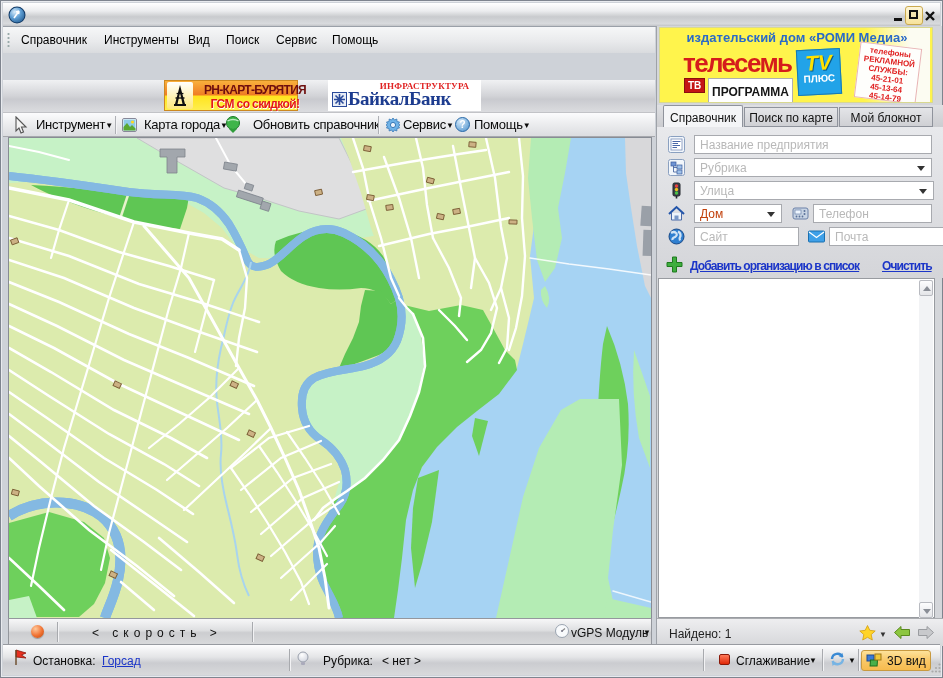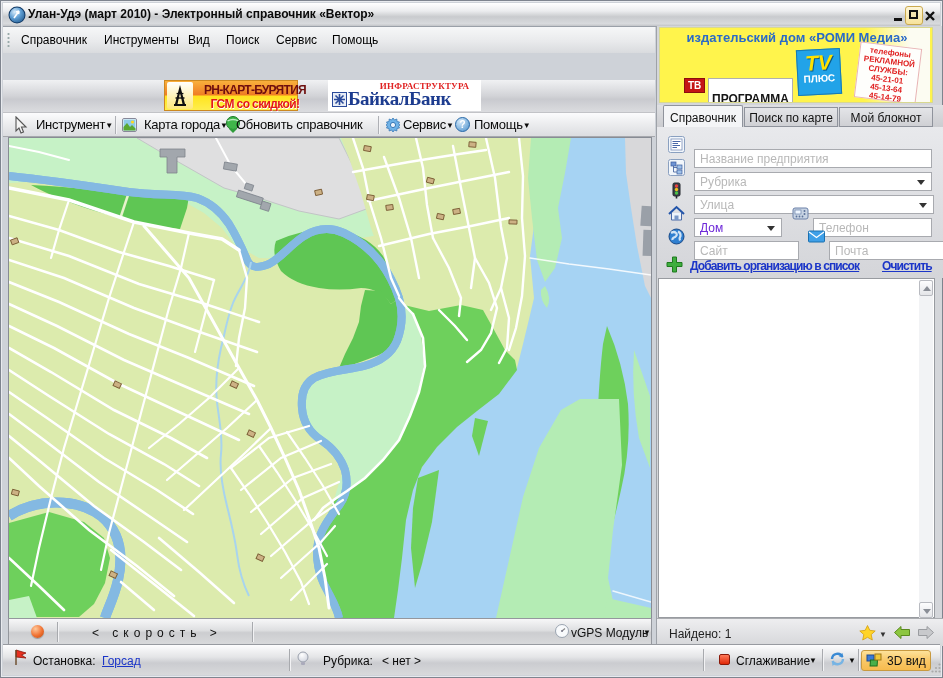--- a/index.html
+++ b/index.html
@@ -39,21 +39,21 @@
 
 .mapbar { position:absolute; left:7px; top:617px; width:644px; height:27px;
   background:linear-gradient(#f7f7f8, #dedfe1 45%, #cccdd0 55%, #d8d9db); border:1px solid #94979d; font-size:12px; color:#111; }
 
 .rpanel { position:absolute; left:655px; top:25px; width:286px; height:620px; background:#d4d6da; border-left:1px solid #9ea2a8;}
 .rbanner { position:absolute; left:2px; top:1px; width:274px; height:76px; background:#fff44c; border:1px solid #d8d890; overflow:hidden;}
 .rtabs { position:absolute; left:0; top:79px; width:286px; height:22px; background:linear-gradient(#dfe0e3,#cbccd0); font-size:12px;}
 .rtab { position:absolute; top:2px; height:20px; color:#111; border:1px solid #8f939c; background:linear-gradient(#e4e5e8,#cfd0d4); padding:3px 0 0 0; text-align:center; }
 .rtab.active { top:0px; height:22px; background:#f4f5f7; border-bottom:none; padding-top:5px; border-radius:2px 2px 0 0;}
 .rform { position:absolute; left:0; top:101px; width:286px; height:151px; background:linear-gradient(#e8e9ec,#d4d5d9); }
-.inp { position:absolute; background:#fff; border:1px solid #a8aaaf; font-size:12px; color:#b8b8b8; padding:2px 0 0 5px; height:19px;margin-top:14px;}
+.inp { position:absolute; background:#fff; border:1px solid #a8aaaf; font-size:12px; color:#b8b8b8; padding:2px 0 0 5px; height:19px;}
 .drop:after { content:""; position:absolute; right:6px; top:7px; border:4px solid transparent; border-top:5px solid #333; }
 .ficon { position:absolute; width:17px; height:17px; }
 .links { font-size:12px; color:#1b35c8; text-decoration:underline; font-weight:bold; position:absolute; letter-spacing:-0.9px;}
 .rlist { position:absolute; left:1px; top:252px; width:277px; height:340px; background:#fff; border:1px solid #989ba0; }
 .foundbar { position:absolute; left:0px; top:592px; width:312px; height:28px;
   background:linear-gradient(#eeeef0, #d6d7da); border-top:1px solid #aaacb0; font-size:12px; color:#222; }
 
 .statusbar { position:absolute; left:2px; right:2px; bottom:2px; height:31px;
   background:linear-gradient(#fdfdfe, #e4e5e7 40%, #cbccd0 60%, #d8d9db); border-top:1px solid #979aa0; font-size:12px; color:#0a0a0a;}
 .ssep { position:absolute; top:4px; width:1px; height:22px; background:#a8aaae; box-shadow:1px 0 0 #f2f2f4;}
@@ -67,21 +67,20 @@
       <defs>
           <radialGradient id="tbg2" cx="0.35" cy="0.3" r="0.9">
         <stop offset="0" stop-color="#d9ecfa"></stop>
             <stop offset="0.45" stop-color="#5f9fd4"></stop>
             <stop offset="1" stop-color="#1c5288"></stop>
       </radialGradient>
         </defs>
       <circle cx="9" cy="9" r="7.5" fill="url(#tbg2)"></circle>
       <path d="M6 12 L11 5 M11 5 L8 6 M11 5 L10.5 8" stroke="#fff" stroke-width="1.6" fill="none"></path>
     </svg>
-    <div class="title-txt">Улан-Удэ (март 2010) - Электронный справочник «Вектор»</div>
     <div class="abs" style="left:891px; top:15px; width:8px; height:3px; background:#111;"></div>
     <div class="abs" style="left:902px; top:3px; width:18px; height:19px; background:linear-gradient(#fdf6d8,#f7e29a); border:1px solid #caa94e; border-radius:3px;">
       <div class="abs" style="left:3px; top:3px; width:9px; height:9px; border:2px solid #111; background:#f3e4ae;"></div>
     </div>
     <svg class="abs" style="left:921px; top:7px;" width="12" height="12" viewBox="0 0 12 12">
         <path d="M2 2 L10 10 M10 2 L2 10" stroke="#111" stroke-width="2.4"></path>
       </svg>
   </div>
 
   <div class="menubar">
@@ -132,21 +131,21 @@
       <rect x="1.5" y="1.5" width="12" height="11" fill="#8ecbe8"></rect>
       <path d="M1.5 9 L5 5 L8 9 L10 7 L13.5 10.5 L13.5 12.5 L1.5 12.5 Z" fill="#5aa832"></path>
       <circle cx="10.5" cy="4" r="1.6" fill="#ffd820"></circle>
     </svg>
     <span class="it" style="left:141px;">Карта города<span class="caret">▼</span></span>
     <svg class="abs" style="left:222px; top:3px;" width="16" height="17" viewBox="0 0 16 17">
       <circle cx="8" cy="7" r="6.5" fill="#3fb54a" stroke="#1c7a28"></circle>
       <path d="M2.5 5 Q8 2 13.5 5" stroke="#bfe8c4" stroke-width="1.4" fill="none"></path>
       <path d="M4 13 L12 13 L8 17 Z" fill="#2f9c3a"></path>
     </svg>
-    <span class="it" style="left:233px;">Обновить справочник</span>
+    <span class="it" style="left:250px;">Обновить справочник</span>
     <div class="tsep" style="left:375px;"></div>
     <svg class="abs" style="left:382px; top:4px;" width="16" height="16" viewBox="0 0 16 16">
       <path d="M8 1 L9.5 3 L11.8 2 L12 4.6 L14.5 5 L13.5 7 L15 8 L13.5 9 L14.5 11 L12 11.4 L11.8 14 L9.5 13 L8 15 L6.5 13 L4.2 14 L4 11.4 L1.5 11 L2.5 9 L1 8 L2.5 7 L1.5 5 L4 4.6 L4.2 2 L6.5 3 Z" fill="#6fb3e8" stroke="#3a7ab8" stroke-width="0.8"></path>
       <circle cx="8" cy="8" r="2.6" fill="#eef4fb" stroke="#3a7ab8"></circle>
     </svg>
     <span class="it" style="left:400px;">Сервис<span class="caret">▼</span></span>
     <svg class="abs" style="left:452px; top:4px;" width="15" height="15" viewBox="0 0 15 15">
       <circle cx="7.5" cy="7.5" r="7" fill="url(#qg)" stroke="#2a6aa8"></circle>
       <defs>
           <radialGradient id="qg" cx="0.35" cy="0.3" r="0.9">
@@ -308,22 +307,23 @@
         <circle cx="7" cy="7" r="1" fill="#778"></circle>
     </svg>
     <span class="abs" style="left:562px; top:7px; font-size:12px; white-space:nowrap;">vGPS Модуль</span>
       <span class="abs caret" style="left:634px; top:9px;">▼</span>
   </div>
 
   <div class="rpanel">
     <div class="rbanner">
       <div class="abs" style="right:2px; top:0px; width:66px; height:76px; background:linear-gradient(90deg, rgba(255,255,250,0), #fcfcf2 70%);"></div>
       <div class="abs" style="left:0; top:2px; width:274px; text-align:center; color:#2a6ac8; font-weight:bold; font-size:13px;">издательский дом «РОМИ Медиа»</div>
+      <div class="abs" style="left:23px; top:20px; color:#d51c1c; font-weight:bold; font-size:26px; letter-spacing:-1.6px;">телесемь</div>
       <div class="abs" style="left:24px; top:50px; background:#c41414; color:#fff; font-weight:bold; font-size:10px; padding:1px 3px; border:1px solid #8a0e0e;">ТВ</div>
-      <div class="abs" style="left:48px; top:50px; background:#fff; color:#151515; font-weight:bold; font-size:12px; padding:13px 3px; border:1px solid #b0b0b0;">ПРОГРАММА</div>
+      <div class="abs" style="left:48px; top:50px; background:#fff; color:#151515; font-weight:bold; font-size:12px; padding:6px 3px; border:1px solid #b0b0b0;">ПРОГРАММА</div>
       <div class="abs" style="left:137px; top:21px; width:44px; height:46px; background:#22a3e8; border:1px solid #1a7ab0; transform:rotate(-3deg); text-align:center;">
         <div style="color:#ffe200; font-weight:bold; font-size:21px; font-style:italic; margin-top:1px; text-shadow:1px 1px 0 #0a5a8a;">TV</div>
         <div style="color:#fff; font-weight:bold; font-size:10px; margin-top:-2px;">ПЛЮС</div>
       </div>
       <div class="abs" style="left:197px; top:17px; width:62px; height:56px; background:#fefefc; border:1px solid #e8b4b4; transform:rotate(7deg); color:#e02020; font-weight:bold; font-size:8px; text-align:center; line-height:9px; padding-top:2px;">телефоны<br>РЕКЛАМНОЙ<br>СЛУЖБЫ:<br>45-21-01<br>45-13-64<br>45-14-79</div>
     </div>
     <div class="rtabs">
       <div class="rtab active" style="left:6px; width:80px;">Справочник</div>
       <div class="rtab" style="left:87px; width:94px;">Поиск по карте</div>
       <div class="rtab" style="left:182px; width:94px;">Мой блокнот</div>
@@ -349,21 +349,21 @@
             <circle cx="8.5" cy="7.5" r="1.7" fill="#f0c020"></circle>
             <circle cx="8.5" cy="11" r="1.7" fill="#48c048"></circle>
             <path d="M8.5 14 V16.5" stroke="#23272c" stroke-width="1.6"></path>
           </svg></div>
       <div class="inp drop" style="left:37px; top:54px; width:240px;">Улица</div>
       <div class="ficon" style="left:11px; top:78px;"><svg width="17" height="17" viewBox="0 0 17 17">
             <path d="M1 9 L8.5 2 L16 9" fill="none" stroke="#2255aa" stroke-width="2"></path>
             <path d="M3.5 8 V15 H13.5 V8" fill="#eef4fb" stroke="#4a6aa8"></path>
             <rect x="6.5" y="10.5" width="4" height="4.5" fill="#7a98c8"></rect>
           </svg></div>
-      <div class="inp drop" style="left:37px; top:77px; width:88px; color:#6d28d9;">Дом</div>
+      <div class="inp drop" style="left:37px; top:77px; width:88px; color:#c2410c;">Дом</div>
       <div class="ficon" style="left:135px; top:78px;"><svg width="17" height="17" viewBox="0 0 17 17">
             <rect x="1" y="3" width="15" height="11" rx="2" fill="#c8d4e4" stroke="#6a80a8"></rect>
             <rect x="3" y="5" width="6" height="4" fill="#eef6ff" stroke="#6a80a8" stroke-width="0.7"></rect>
             <circle cx="12.5" cy="6" r="1" fill="#5a7098"></circle>
             <circle cx="12.5" cy="9" r="1" fill="#5a7098"></circle>
             <circle cx="4.5" cy="11.5" r="0.9" fill="#5a7098"></circle>
             <circle cx="7.5" cy="11.5" r="0.9" fill="#5a7098"></circle>
             <circle cx="10.5" cy="11.5" r="0.9" fill="#5a7098"></circle>
           </svg></div>
       <div class="inp" style="left:156px; top:77px; width:119px;">Телефон</div>

